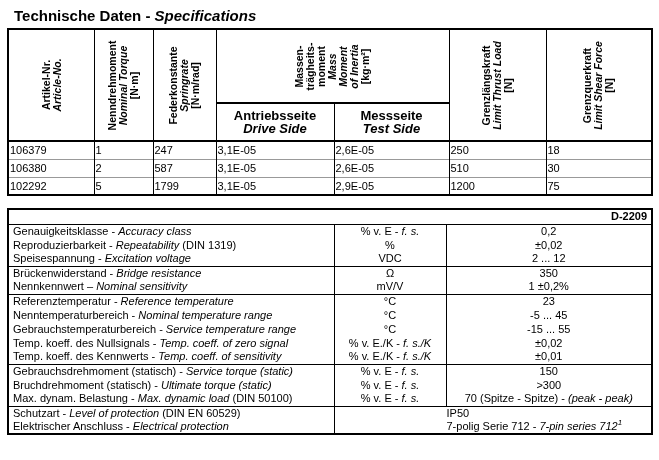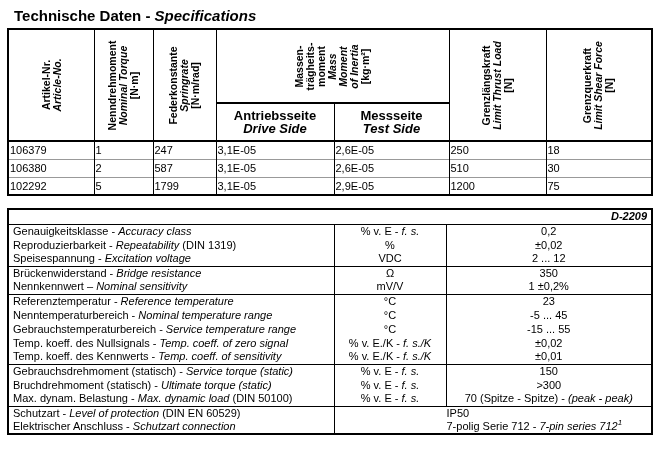--- a/index.html
+++ b/index.html
@@ -32,21 +32,21 @@
     text-align:left; font-size:11px; height:18px;
     border-left:1px solid #000; border-right:1px solid #000;
     border-top:1px solid #999;
   }
   .t1 tr.d0 td { border-top:none; }
 
   
   .t2 { width:644px; border:2px solid #000; margin-top:12px; font-size:11px; }
   .t2 td { padding:0; height:14px; line-height:13px; vertical-align:middle; }
   .t2 tr.hdr td { border-bottom:1px solid #000; font-weight:bold; text-align:right;
-                  padding-right:4px; height:15px;font-style:italic; }
+                  padding-right:4px; height:15px; }
   .t2 td.lbl  { padding-left:4px; border-right:1px solid #000; white-space:nowrap; }
   .t2 td.unit { text-align:center; border-right:1px solid #000; white-space:nowrap; }
   .t2 td.val  { text-align:center; white-space:nowrap; }
   .t2 td.merged { padding-left:112px; white-space:nowrap; }
   .t2 tr.gs td { border-top:1px solid #000; }
   sup { font-size:8px; line-height:0; }
 </style>
 </head>
 <body>
 
@@ -237,19 +237,19 @@
     <tr>
       <td class="lbl"><span>Max. dynam. Belastung - </span><span class="it">Max. dynamic load</span><span> (DIN 50100)</span></td>
       <td class="unit"><span>% v. E - </span><span class="it">f. s.</span></td>
       <td class="val"><span>70 (Spitze - Spitze) - </span><span class="it">(peak - peak)</span></td>
     </tr>
     <tr class="gs">
       <td class="lbl"><span>Schutzart - </span><span class="it">Level of protection</span><span> (DIN EN 60529)</span></td>
       <td class="merged" colspan="2"><span>IP50</span><span class="it"></span></td>
     </tr>
     <tr>
-      <td class="lbl"><span>Elektrischer Anschluss - </span><span class="it">Schutzart connection</span><span></span></td>
+      <td class="lbl"><span>Elektrischer Anschluss - </span><span class="it">Electrical protection</span><span></span></td>
       <td class="merged" colspan="2"><span>7-polig Serie 712 - </span><span class="it">7-pin series 712</span><sup class="it">1</sup></td>
     </tr>
   </tbody>
     </table>
 
 </div>
 
 </body></html>

